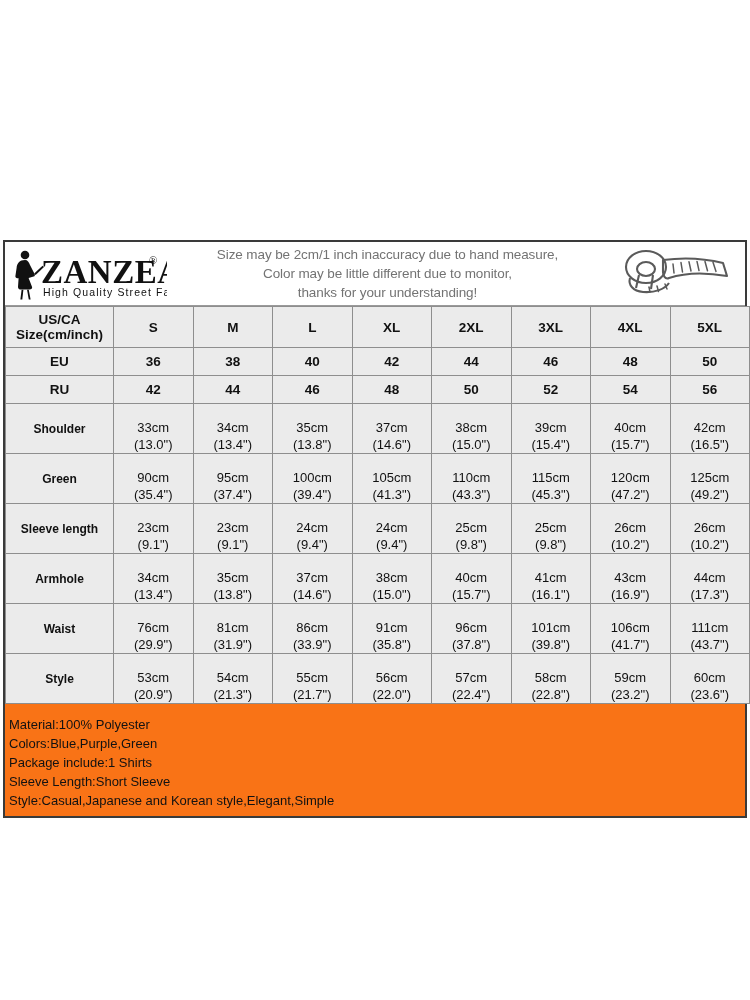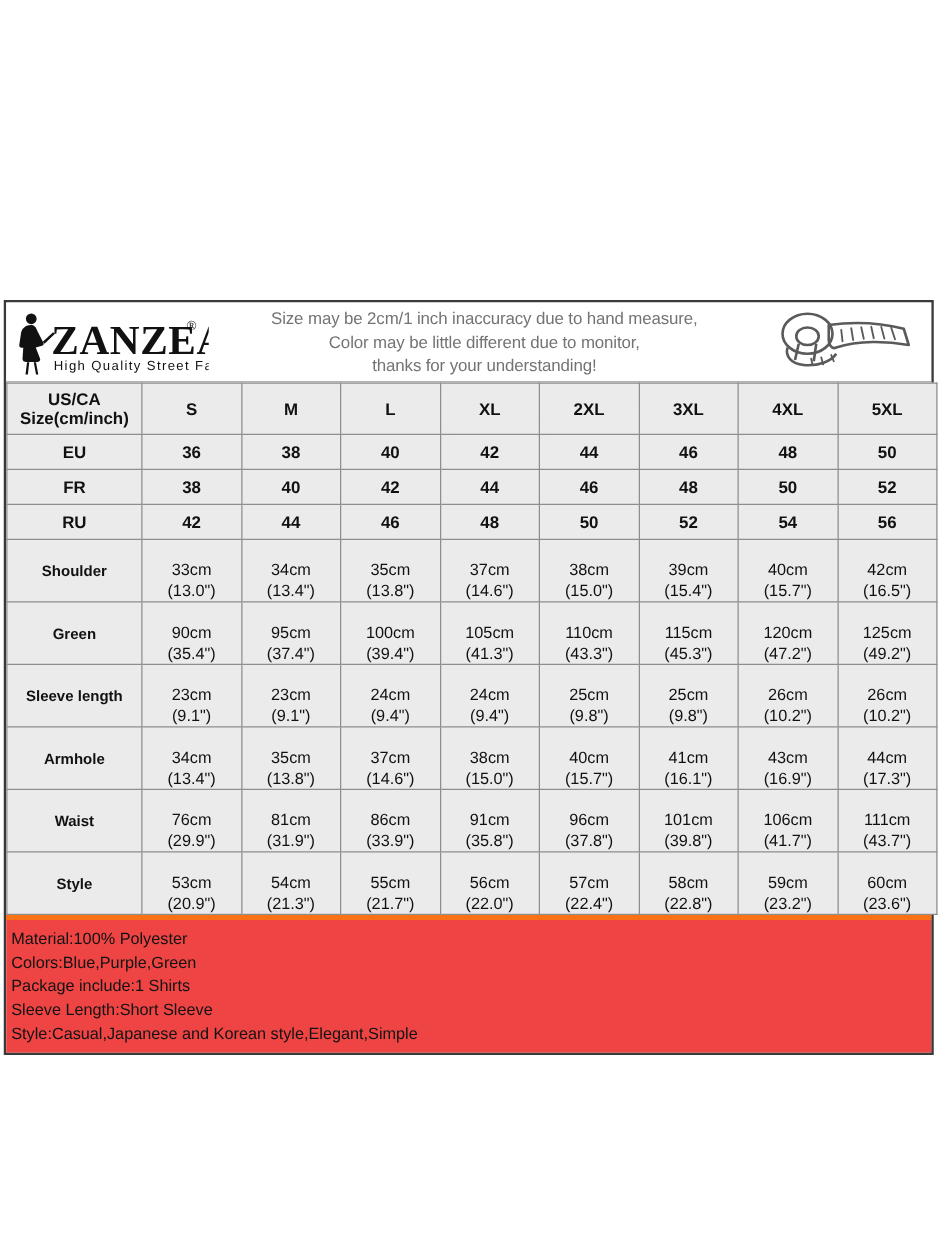--- a/index.html
+++ b/index.html
@@ -97,22 +97,22 @@
     display: block;
     line-height: 17px;
     font-weight: normal;
     font-size: 13px;
     color: #111111;
   }
   .cm { margin-top: 15px; }
 
   
   .info-block {
-    background: #ef4444;
-    border-top: 4px solid #f97316;
+    background: #f97316;
+    border-top: 6px solid #f97316;
     padding: 5px 4px 6px 4px;
   }
   .info-block div {
     font-size: 13px;
     line-height: 19px;
     color: #121212;
     white-space: nowrap;
   }
 </style>
 </head>
@@ -210,31 +210,20 @@
         <td>36</td>
         <td>38</td>
         <td>40</td>
         <td>42</td>
         <td>44</td>
         <td>46</td>
         <td>48</td>
         <td>50</td>
       </tr>
 
-      <tr class="r-num">
-        <td>FR</td>
-        <td>38</td>
-        <td>40</td>
-        <td>42</td>
-        <td>44</td>
-        <td>46</td>
-        <td>48</td>
-        <td>50</td>
-        <td>52</td>
-      </tr>
 
       <tr class="r-num">
         <td>RU</td>
         <td>42</td>
         <td>44</td>
         <td>46</td>
         <td>48</td>
         <td>50</td>
         <td>52</td>
         <td>54</td>

